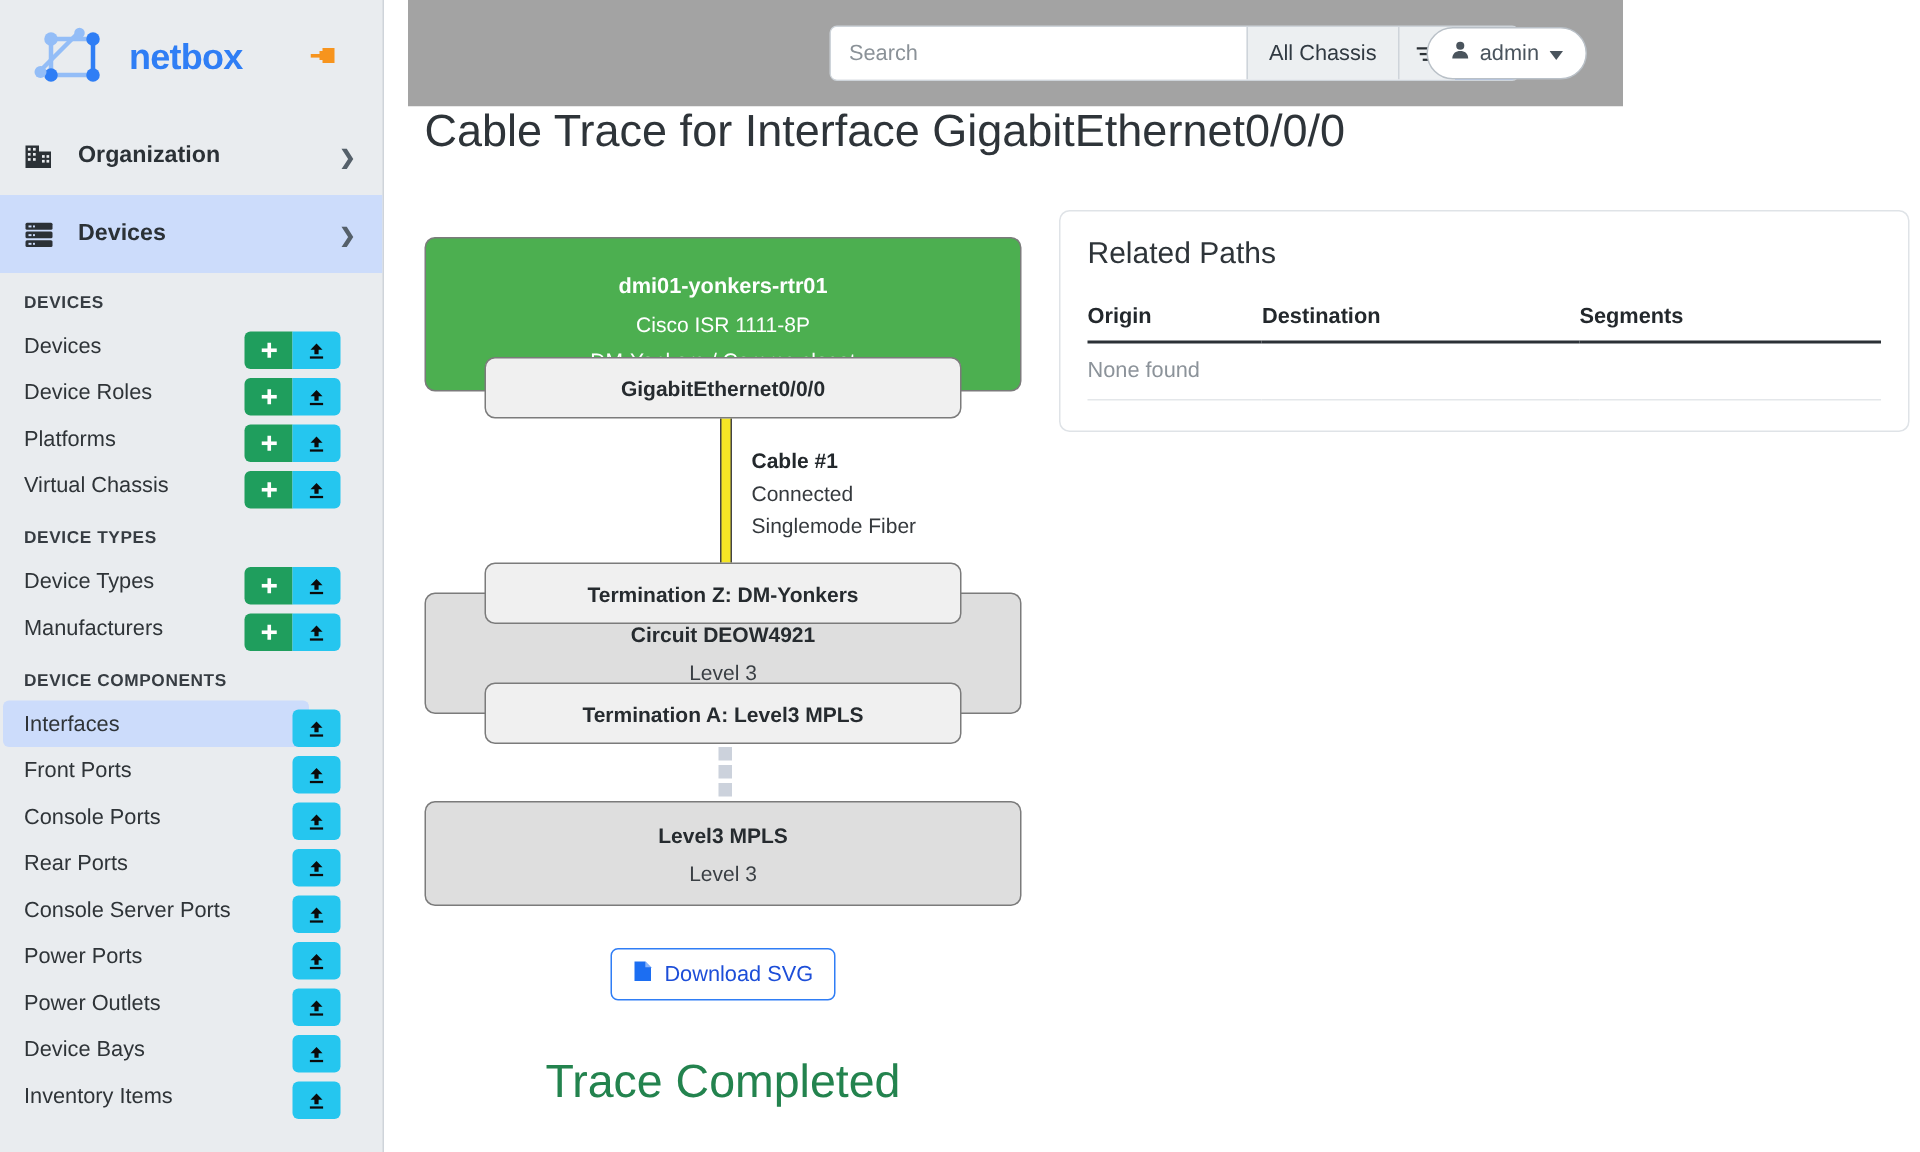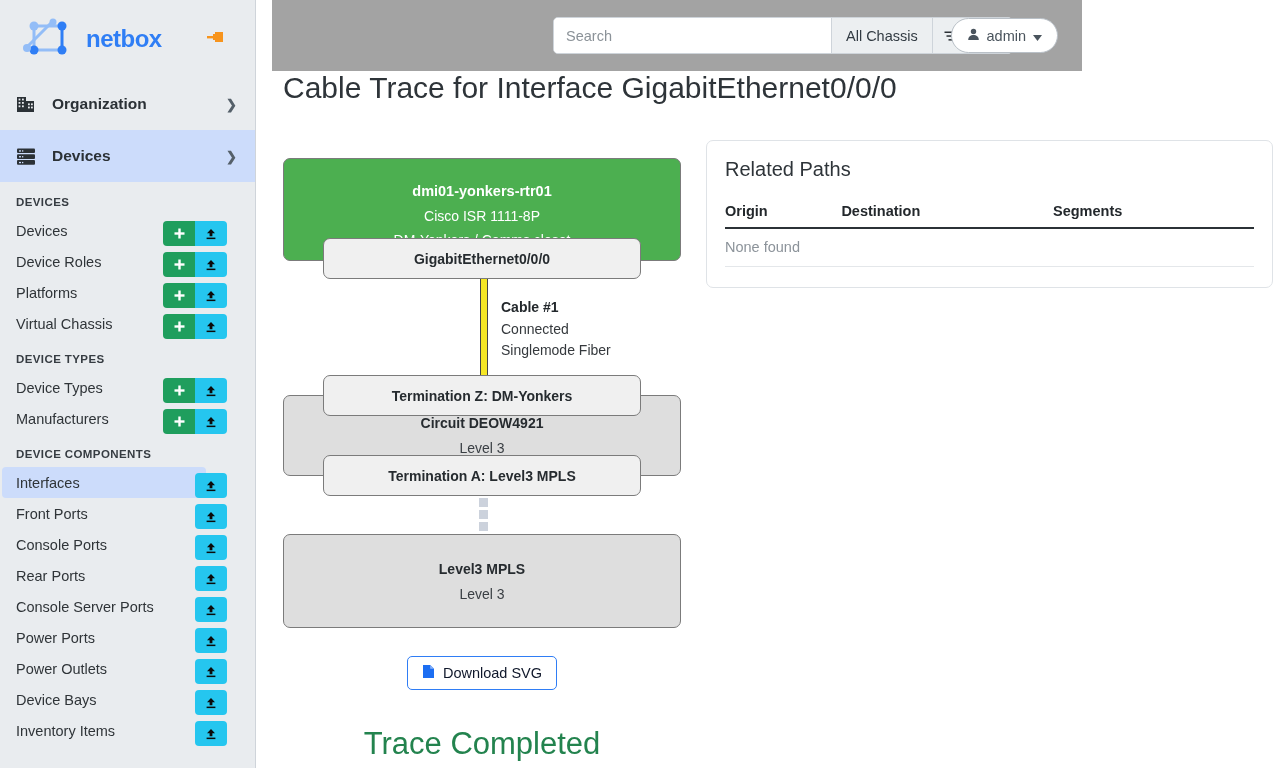--- a/index.html
+++ b/index.html
@@ -165,31 +165,31 @@
   }
   .circuit-block .c-title { font-weight: 700; font-size: 14px; color: #262b2f; margin-bottom: 9px; }
   .circuit-block .c-sub { font-size: 14px; color: #3a3f44; }
   .dots { height: 38px; position: relative; }
   .dots i {
     position: absolute; left: 196px; width: 9px; height: 9px;
     background: #ccd2dc; display: block;
   }
   .node-provider {
     background: #dedede; border: 1px solid #7b7b7b; border-radius: 7px;
-    height: 94px;
+    height: 70px;
     display: flex; flex-direction: column; align-items: center; justify-content: center;
   }
   .node-provider .p-title { font-weight: 700; font-size: 14px; color: #262b2f; margin-bottom: 9px; }
   .node-provider .p-sub { font-size: 14px; color: #3a3f44; }
   .dl-btn {
     display: inline-flex; align-items: center; gap: 8px;
     margin: 28px 0 0 0;
     padding: 7px 14px;
     border: 1px solid #2f7df5; border-radius: 5px;
-    color: #0f172a; background: #fff; font-size: 14.5px;
+    color: #1d4ed8; background: #fff; font-size: 14.5px;
     cursor: pointer;
   }
   .dl-wrap { text-align: center; }
   .trace-done {
     text-align: center; margin-top: 36px;
     font-size: 31px; color: #23834e;
   }
 
   
   #related {

